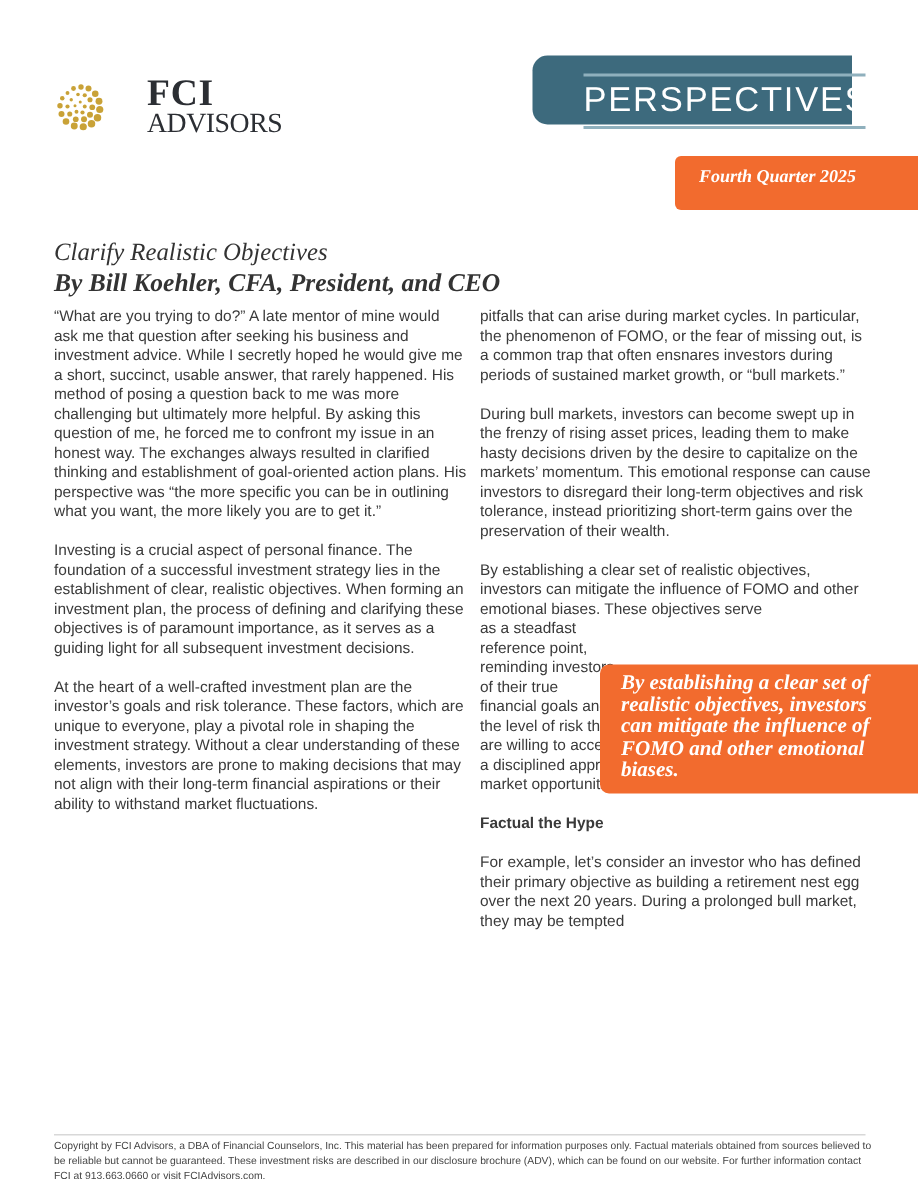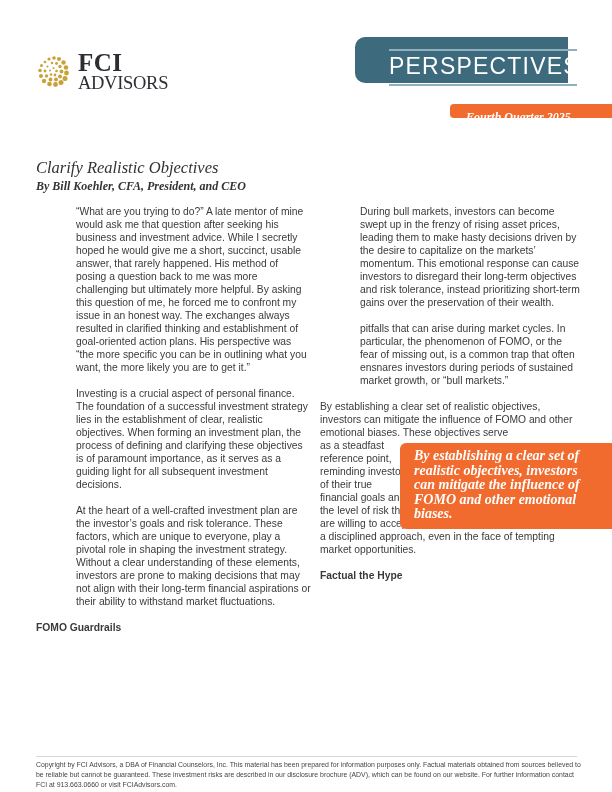--- a/index.html
+++ b/index.html
@@ -2,39 +2,39 @@
 <html><head>
 <meta charset="utf-8">
 <style>
   * { margin: 0; padding: 0; box-sizing: border-box; }
   html, body { width: 612px; height: 792px; background: #ffffff; overflow: hidden; }
   body { position: relative; font-family: "Liberation Sans", sans-serif; color: #3a3a3a; }
 
   
   .logo { position: absolute; left: 36px; top: 51px; height: 40px; display: flex; align-items: center; }
   .logo-mark { width: 34px; height: 34px; margin-right: 8px; }
-  .logo-text { display: flex; flex-direction: column; line-height: 1; }
+  .logo-text { display: flex; flex-direction: column; line-height: 1; margin-left: 20px; }
   .logo-fci { font-family: "Liberation Serif", serif; font-size: 25px; font-weight: bold; color: #2b2e33; letter-spacing: 0.5px; }
   .logo-adv { font-family: Liberation Serif, serif; font-size: 18.5px; color: #2b2e33; letter-spacing: -0.3px; margin-top: -1px; }
 
   
   .banner { position: absolute; left: 355px; top: 37px; width: 213px; height: 46px; background: #3d6a7d; border-radius: 10px 0 0 10px; }
   .banner-rule { position: absolute; left: 34px; width: 188px; height: 2px; background: #8fb0bd; }
   .banner-rule.top { top: 12px; }
   .banner-rule.bottom { top: 57px; top: 47px; }
   .banner-title { position: absolute; left: 34px; top: 18px; width: 190px; color: #ffffff; font-family: "Liberation Sans", sans-serif; font-size: 23px; letter-spacing: 1.2px; line-height: 1; }
-  .quarter { position: absolute; left: 450px; top: 104px; width: 162px; height: 14px; background: #f26b2e; border-radius: 4px 0 0 4px; }
+  .quarter { position: absolute; left: 450px; top: 104px; width: 162px; height: 36px; background: #f26b2e; border-radius: 4px 0 0 4px; }
   .quarter-label { position: absolute; left: 16px; top: 6px; color: #ffffff; font-family: "Liberation Serif", serif; font-style: italic; font-weight: bold; font-size: 12px; }
 
   
   .article-title { position: absolute; left: 36px; top: 158px; font-family: "Liberation Serif", serif; font-style: italic; font-size: 16.5px; color: #333; }
-  .byline { position: absolute; left: 36px; top: 179px; font-family: "Liberation Serif", serif; font-style: italic; font-weight: bold; font-size: 12px; color: #333; }
+  .byline { position: absolute; left: 36px; top: 179px; font-family: "Liberation Serif", serif; font-style: italic; font-weight: bold; font-size: 17px; color: #333; }
 
   .col { position: absolute; font-size: 10.3px; line-height: 13px; color: #3a3a3a; }
-  .col p { margin-bottom: 13px; margin-left: 40px; }
+  .col p { margin-bottom: 13px; }
   .col h3 { font-size: 10.3px; font-weight: bold; margin-bottom: 13px; line-height: 13px; }
   .col-left { left: 36px; top: 205px; width: 275px; }
   .col-right { left: 320px; top: 205px; width: 262px; }
 
   .wrap-text { width: 92px; }
   .pullquote { position: absolute; left: 400px; top: 443px; width: 212px; height: 86px; background: #f26b2e; border-radius: 6px 0 0 6px; padding: 6px 10px 0 14px; }
   .pullquote-text { color: #ffffff; font-family: "Liberation Serif", serif; font-style: italic; font-weight: bold; font-size: 14px; line-height: 14.5px; }
 
   
   .footer-rule { position: absolute; left: 36px; top: 756px; width: 541px; height: 1px; background: #d8d8d8; }
@@ -93,32 +93,32 @@
   <span class="quarter-label">Fourth Quarter 2025</span>
 </div>
 
 <div class="article-title">Clarify Realistic Objectives</div>
 <div class="byline">By Bill Koehler, CFA, President, and CEO</div>
 
 <div class="col col-left">
   <p>“What are you trying to do?” A late mentor of mine would ask me that question after seeking his business and investment advice. While I secretly hoped he would give me a short, succinct, usable answer, that rarely happened. His method of posing a question back to me was more challenging but ultimately more helpful. By asking this question of me, he forced me to confront my issue in an honest way. The exchanges always resulted in clarified thinking and establishment of goal-oriented action plans. His perspective was “the more specific you can be in outlining what you want, the more likely you are to get it.”</p>
   <p>Investing is a crucial aspect of personal finance. The foundation of a successful investment strategy lies in the establishment of clear, realistic objectives. When forming an investment plan, the process of defining and clarifying these objectives is of paramount importance, as it serves as a guiding light for all subsequent investment decisions.</p>
   <p>At the heart of a well-crafted investment plan are the investor’s goals and risk tolerance. These factors, which are unique to everyone, play a pivotal role in shaping the investment strategy. Without a clear understanding of these elements, investors are prone to making decisions that may not align with their long-term financial aspirations or their ability to withstand market fluctuations.</p>
-  <h3>FOMO Guardrails</h3>
 </div>
 
 <div class="col col-right">
+  <p>pitfalls that can arise during market cycles. In particular, the phenomenon of FOMO, or the fear of missing out, is a common trap that often ensnares investors during periods of sustained market growth, or “bull markets.”</p>
   <p>During bull markets, investors can become swept up in the frenzy of rising asset prices, leading them to make hasty decisions driven by the desire to capitalize on the markets’ momentum. This emotional response can cause investors to disregard their long-term objectives and risk tolerance, instead prioritizing short-term gains over the preservation of their wealth.</p>
-  <p>pitfalls that can arise during market cycles. In particular, the phenomenon of FOMO, or the fear of missing out, is a common trap that often ensnares investors during periods of sustained market growth, or “bull markets.”</p>
   <div style="margin-bottom:13px;">
     <div>By establishing a clear set of realistic objectives, investors can mitigate the influence of FOMO and other emotional biases. These objectives serve</div>
     <div class="wrap-text">as a steadfast reference point, reminding investors of their true financial goals and the level of risk they</div>
     <div>are willing to accept. This clarity helps investors maintain a disciplined approach, even in the face of tempting market opportunities.</div>
   </div>
   <h3>Factual the Hype</h3>
+  <p>For example, let’s consider an investor who has defined their primary objective as building a retirement nest egg over the next 20 years. During a prolonged bull market, they may be tempted</p>
 </div>
 
 <div class="pullquote">
   <div class="pullquote-text">By establishing a clear set of realistic objectives, investors can mitigate the influence of FOMO and other emotional biases.</div>
 </div>
 
 <div class="footer-rule"></div>
 <div class="footer">Copyright by FCI Advisors, a DBA of Financial Counselors, Inc. This material has been prepared for information purposes only. Factual materials obtained from sources believed to be reliable but cannot be guaranteed. These investment risks are described in our disclosure brochure (ADV), which can be found on our website. For further information contact FCI at 913.663.0660 or visit FCIAdvisors.com.</div>
 
 </body></html>

